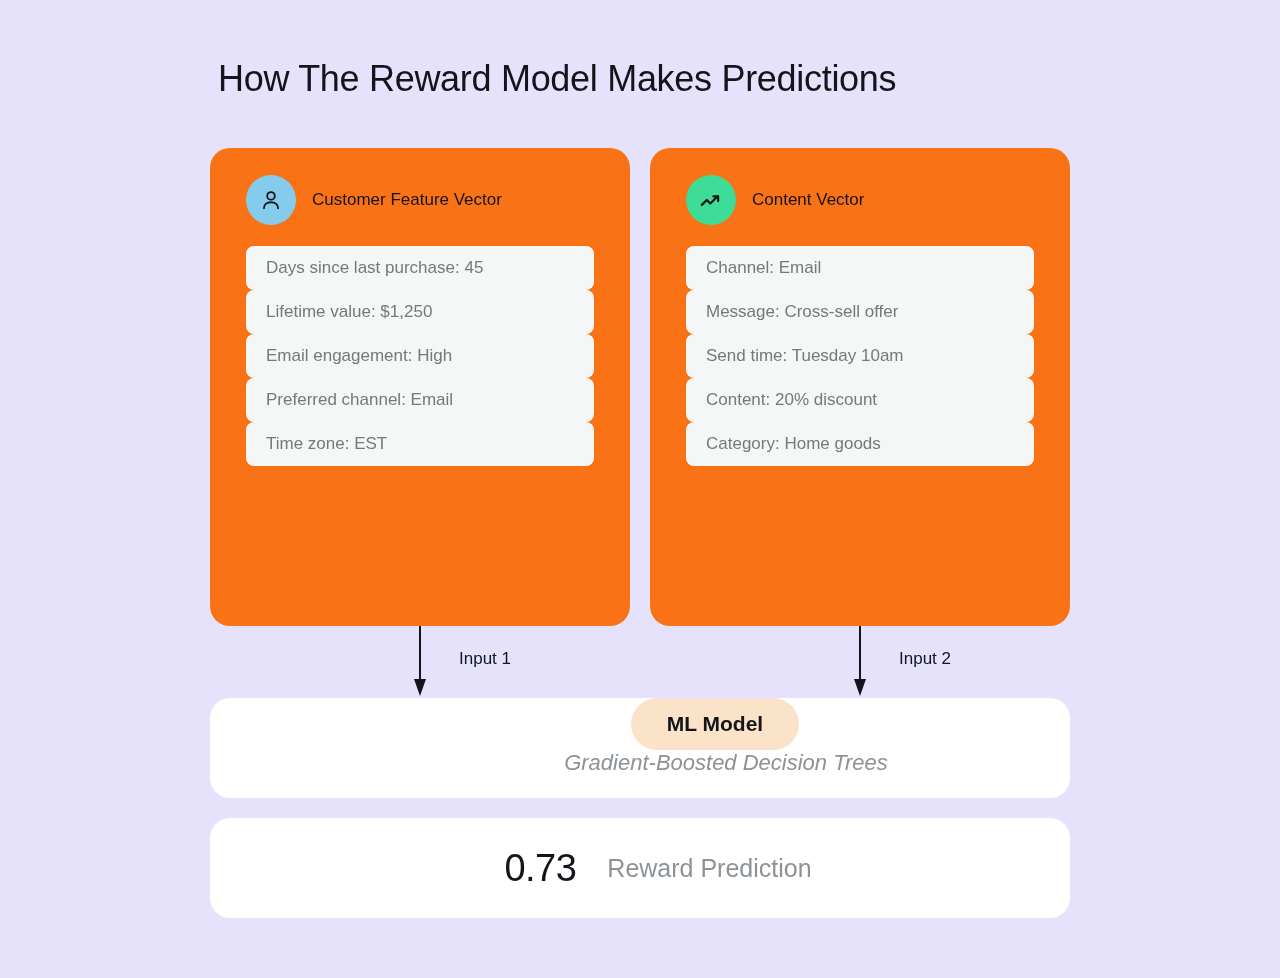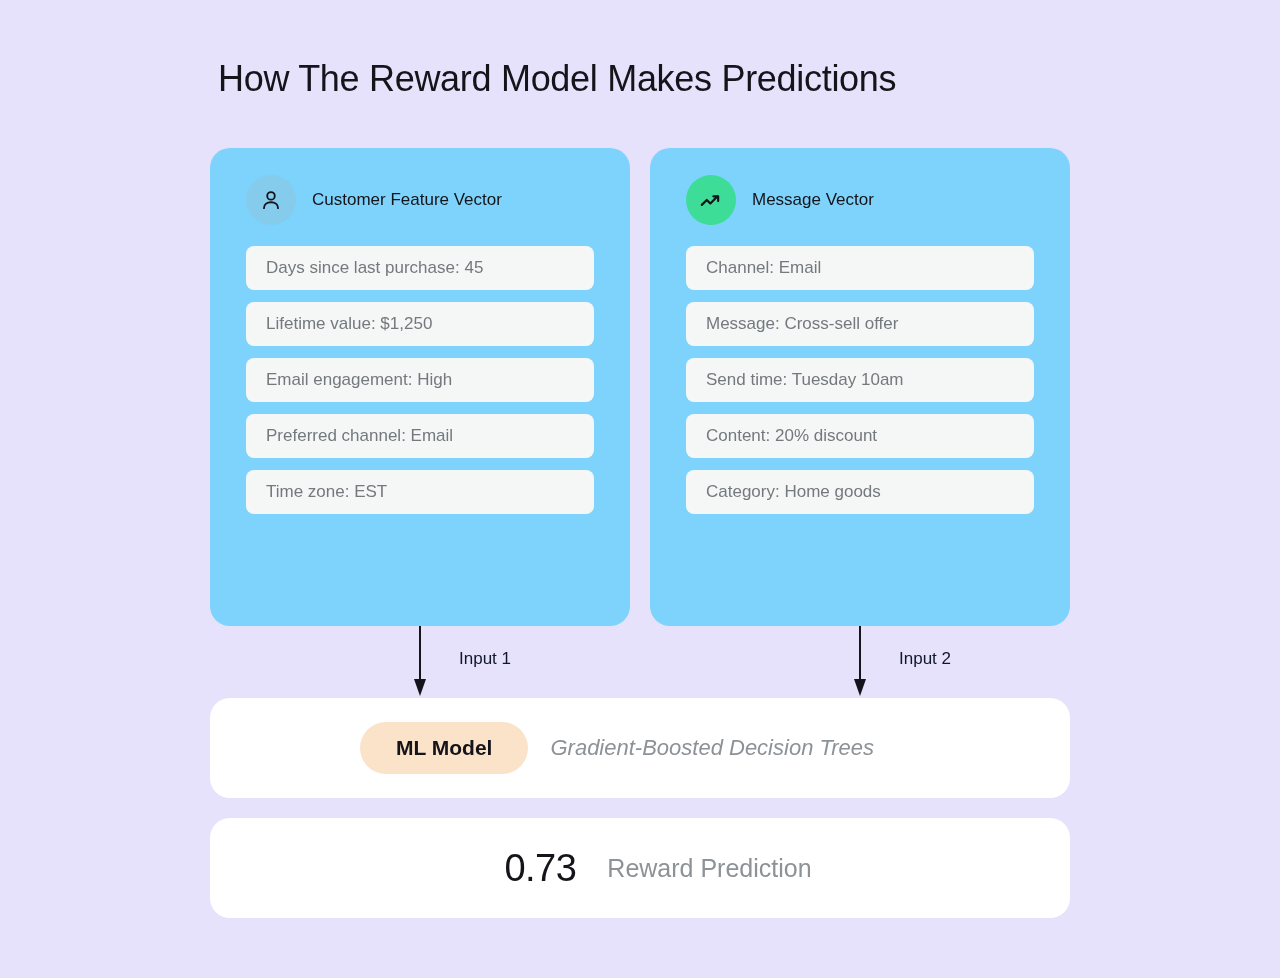--- a/index.html
+++ b/index.html
@@ -37,21 +37,21 @@
     left: 210px;
     top: 148px;
     width: 860px;
     height: 478px;
     display: flex;
     gap: 20px;
   }
 
   .vector-card {
     width: 420px;
-    background: #7dd3fc;
+    background: #f97316;
     border-radius: 20px;
     padding: 26px 36px 30px 36px;
   }
 
   .card-head {
     display: flex;
     align-items: center;
     gap: 16px;
     height: 52px;
     margin-bottom: 20px;
@@ -73,21 +73,20 @@
   .card-title {
     font-size: 17px;
     font-weight: 400;
     color: #14141a;
     white-space: nowrap;
   }
 
   .chip-list {
     display: flex;
     flex-direction: column;
-    gap: 12px;
   }
 
   .chip {
     background: #F4F7F6;
     border-radius: 8px;
     height: 44px;
     display: flex;
     align-items: center;
     padding: 0 20px;
     font-size: 17px;
@@ -130,20 +129,21 @@
     position: absolute;
     left: 210px;
     top: 698px;
     width: 860px;
     height: 100px;
     background: #ffffff;
     border-radius: 20px;
     display: flex;
     align-items: center;
     padding-left: 150px;
+    flex-direction: column;
   }
 
   .model-pill {
     background: #FAE3C8;
     border-radius: 26px;
     height: 52px;
     padding: 0 36px;
     display: flex;
     align-items: center;
     font-size: 21px;
@@ -218,21 +218,21 @@
     </div>
 
     <div class="vector-card">
       <div class="card-head">
         <div class="icon-circle green">
           <svg width="26" height="26" viewBox="0 0 24 24" fill="none" stroke="#14141a" stroke-width="2" stroke-linecap="round" stroke-linejoin="round">
             <path d="M3.5 16.5l4.6-4.6 3.3 3.3 6.6-6.6"></path>
             <path d="M14.2 8.6h4.4v4.4"></path>
           </svg>
         </div>
-        <div class="card-title">Message Vector</div>
+        <div class="card-title">Content Vector</div>
       </div>
       <div class="chip-list">
         <div class="chip">Channel: Email</div>
         <div class="chip">Message: Cross-sell offer</div>
         <div class="chip">Send time: Tuesday 10am</div>
         <div class="chip">Content: 20% discount</div>
         <div class="chip">Category: Home goods</div>
       </div>
     </div>
 

